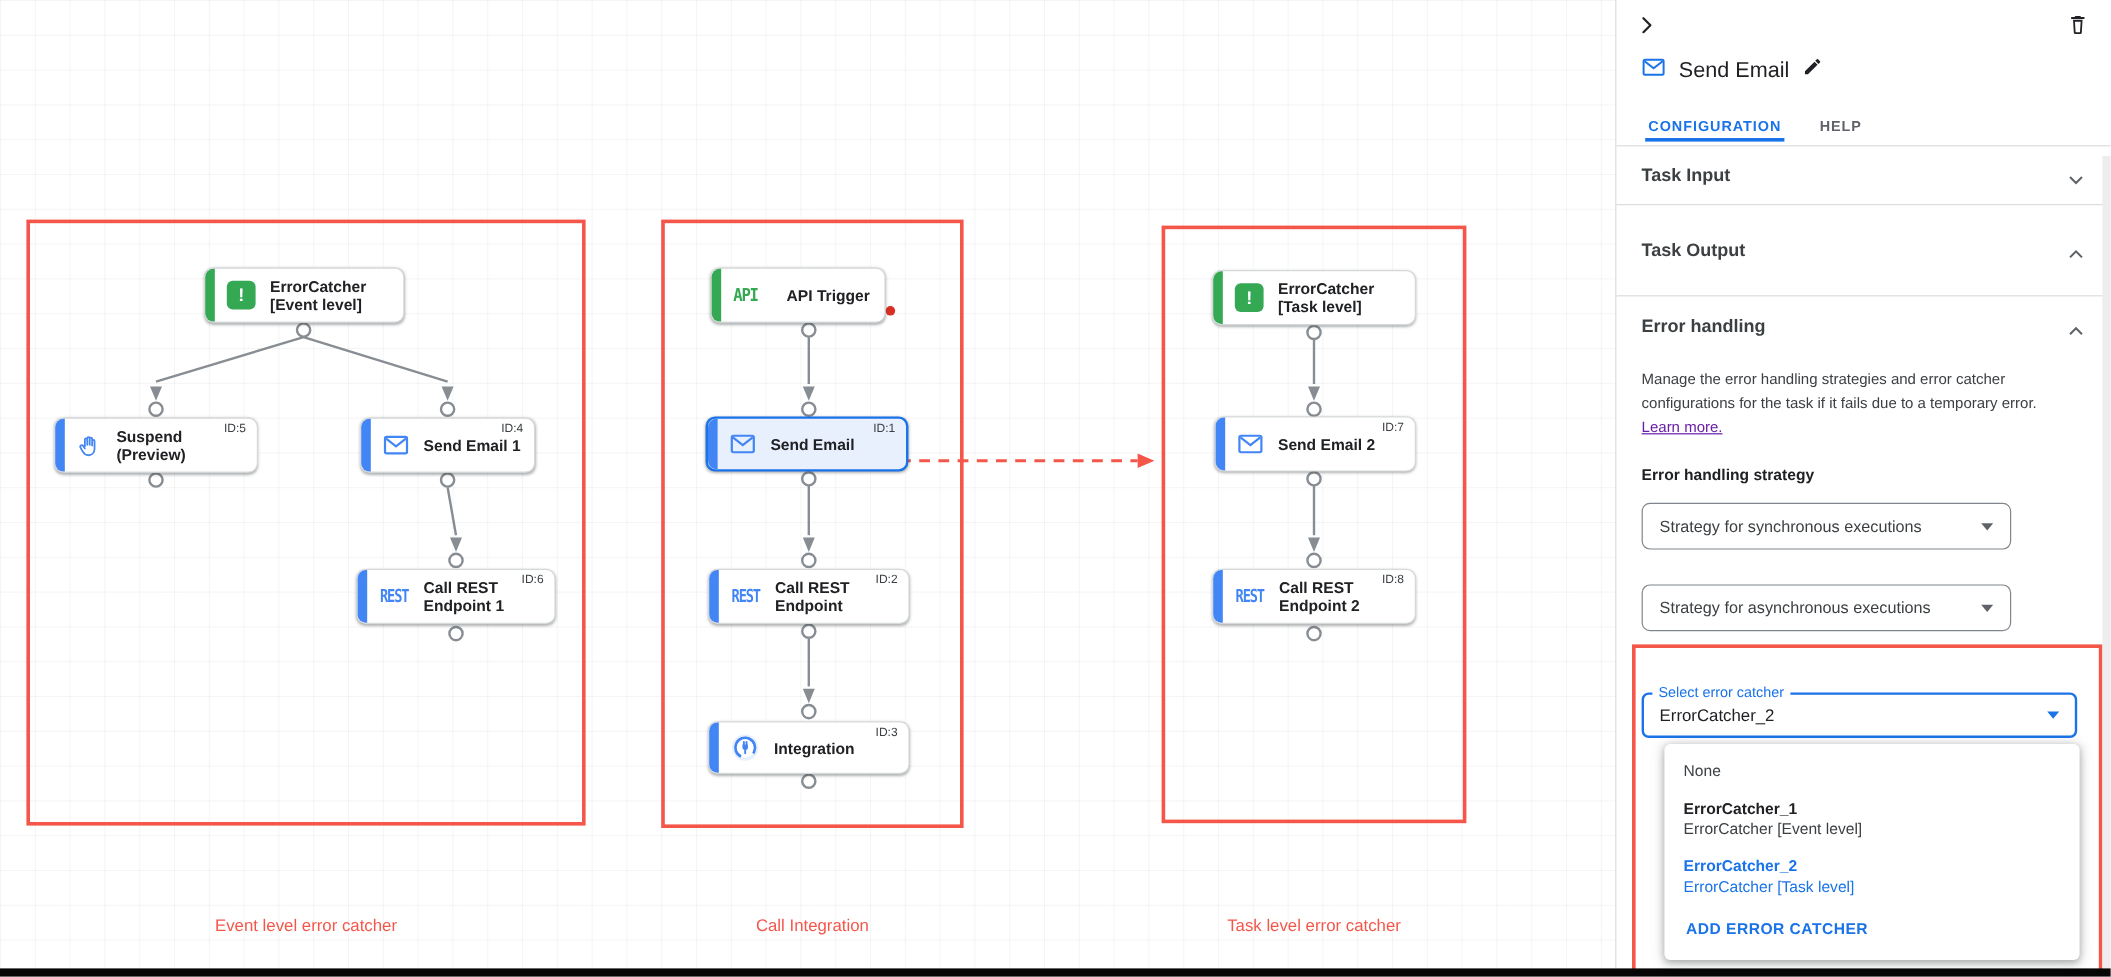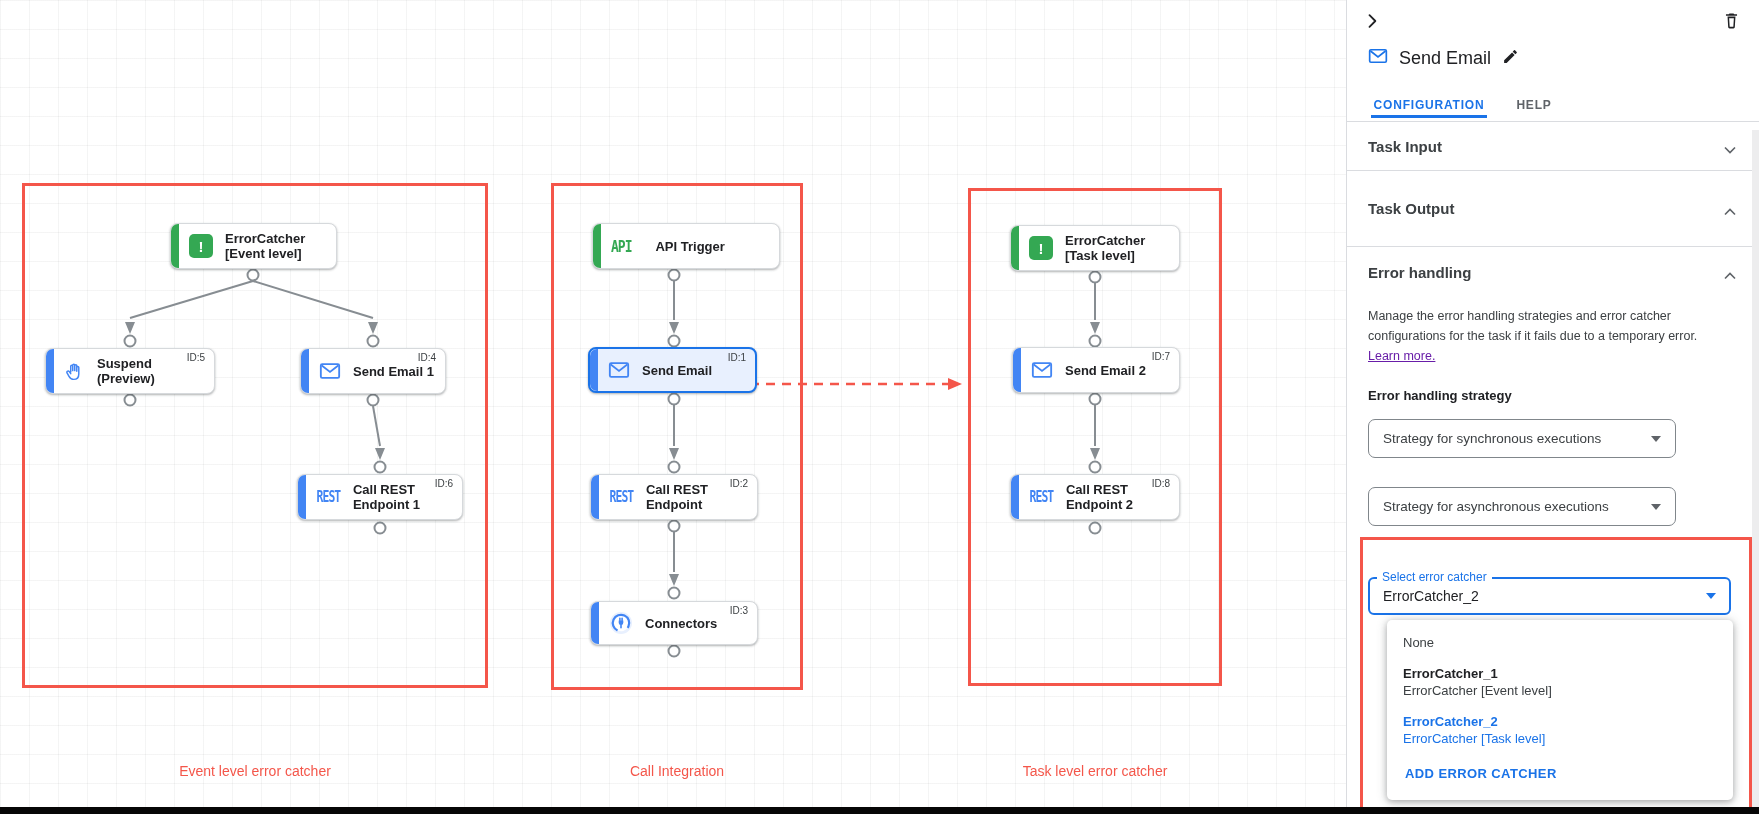--- a/index.html
+++ b/index.html
@@ -169,21 +169,21 @@
   <div class="node" style="left:297px; top:474px; width:166px; height:46px;">
     <span class="bar bar-blue"></span>
     <span class="nicon">
         <span class="txt-ic rest-ic">REST</span>
       </span>
     <span class="nlabel">Call REST
 Endpoint 1</span>
     <span class="nid">ID:6</span>
   </div>
 
-  <div class="node" style="left:592px; top:223px; width:188px; height:46px;gap:24px;">
+  <div class="node" style="left:592px; top:223px; width:146px; height:46px;gap:24px;">
     <span class="bar bar-green"></span>
     <span class="nicon">
         <span class="txt-ic api-ic">API</span>
       </span>
     <span class="nlabel">API Trigger</span>
   </div>
   <div class="node selected" style="left:588px; top:347px; width:169px; height:46px;">
     <span class="bar bar-blue"></span>
     <span class="nicon">
       <svg viewBox="0 0 24 24" width="22" height="22">
@@ -206,21 +206,21 @@
   <div class="node" style="left:590px; top:601px; width:168px; height:44px;">
     <span class="bar bar-blue"></span>
     <span class="nicon">
       <svg viewBox="0 0 24 24" width="24" height="24">
           <circle cx="12" cy="12" r="11" fill="#e8f0fe"></circle>
           <circle cx="12" cy="12" r="8.2" fill="#fff" stroke="#4285f4" stroke-width="2.2" stroke-dasharray="40 12" transform="rotate(115 12 12)"></circle>
           <path d="M9.7 9.5h4.6v2.2a2.3 2.3 0 0 1-4.6 0z" fill="#4285f4"></path>
           <path d="M10.9 9.5V7.2M13.1 9.5V7.2M12 13.8v3" stroke="#4285f4" stroke-width="1.6" stroke-linecap="round" fill="none"></path>
         </svg>
     </span>
-    <span class="nlabel">Connectors</span>
+    <span class="nlabel">Integration</span>
     <span class="nid">ID:3</span>
   </div>
 
   <div class="node" style="left:1010px; top:225px; width:170px; height:46px;">
     <span class="bar bar-green"></span>
     <span class="nicon">
         <span class="err-box">!</span>
       </span>
     <span class="nlabel">ErrorCatcher
 [Task level]</span>

